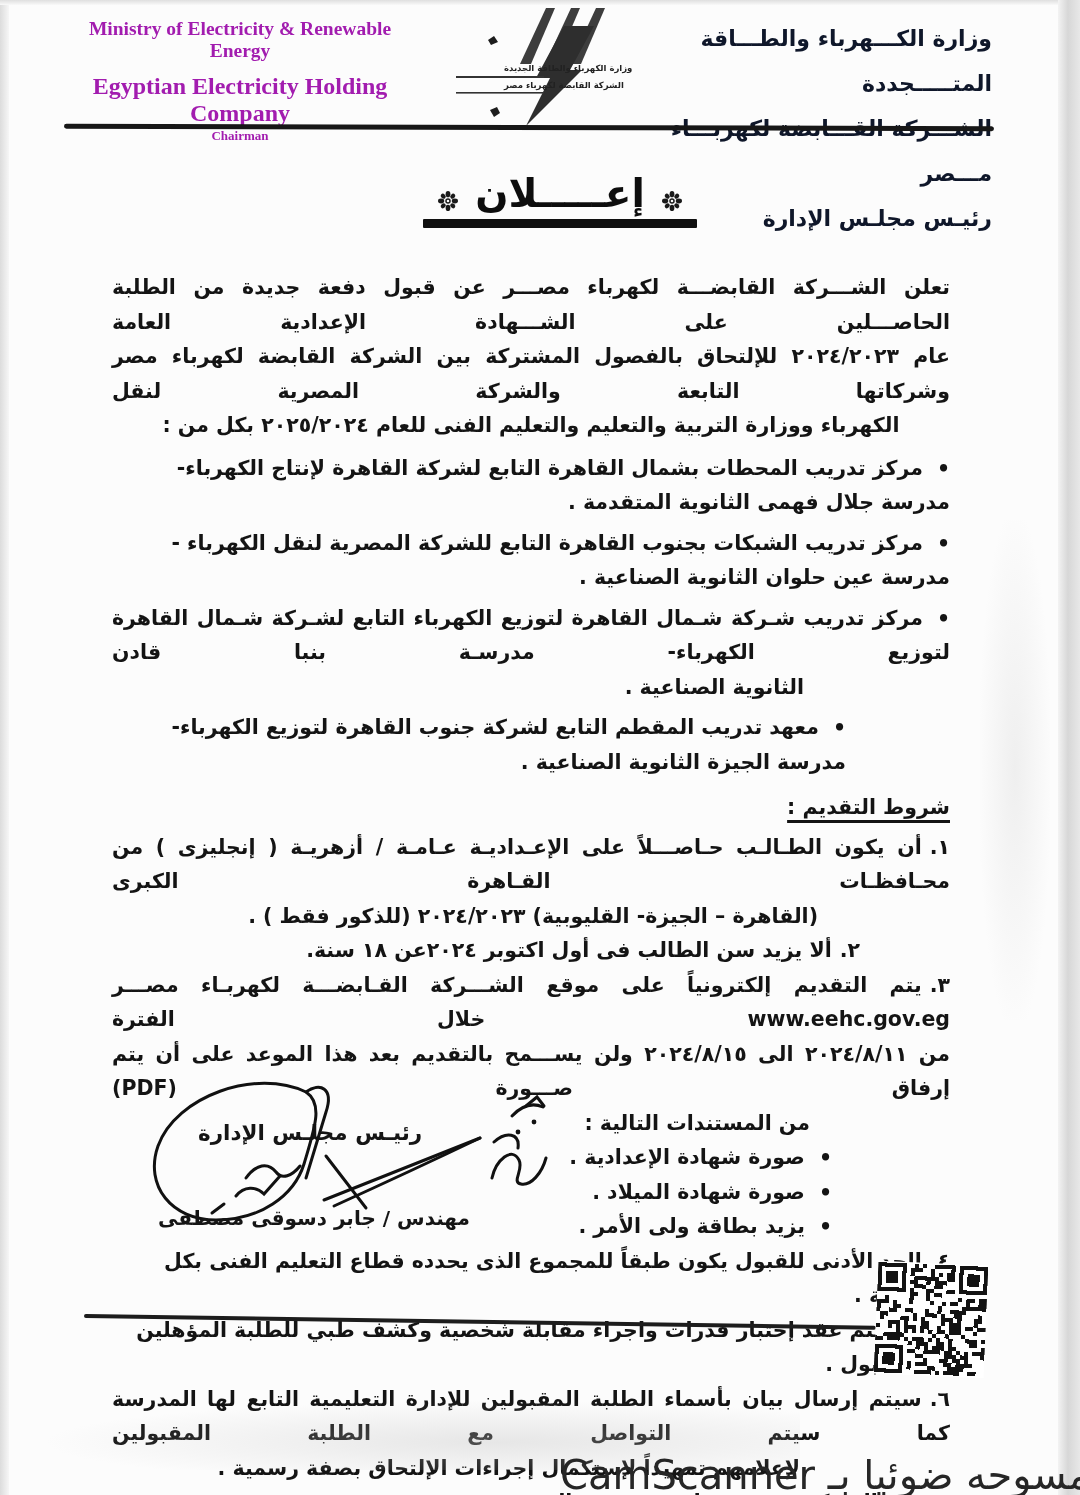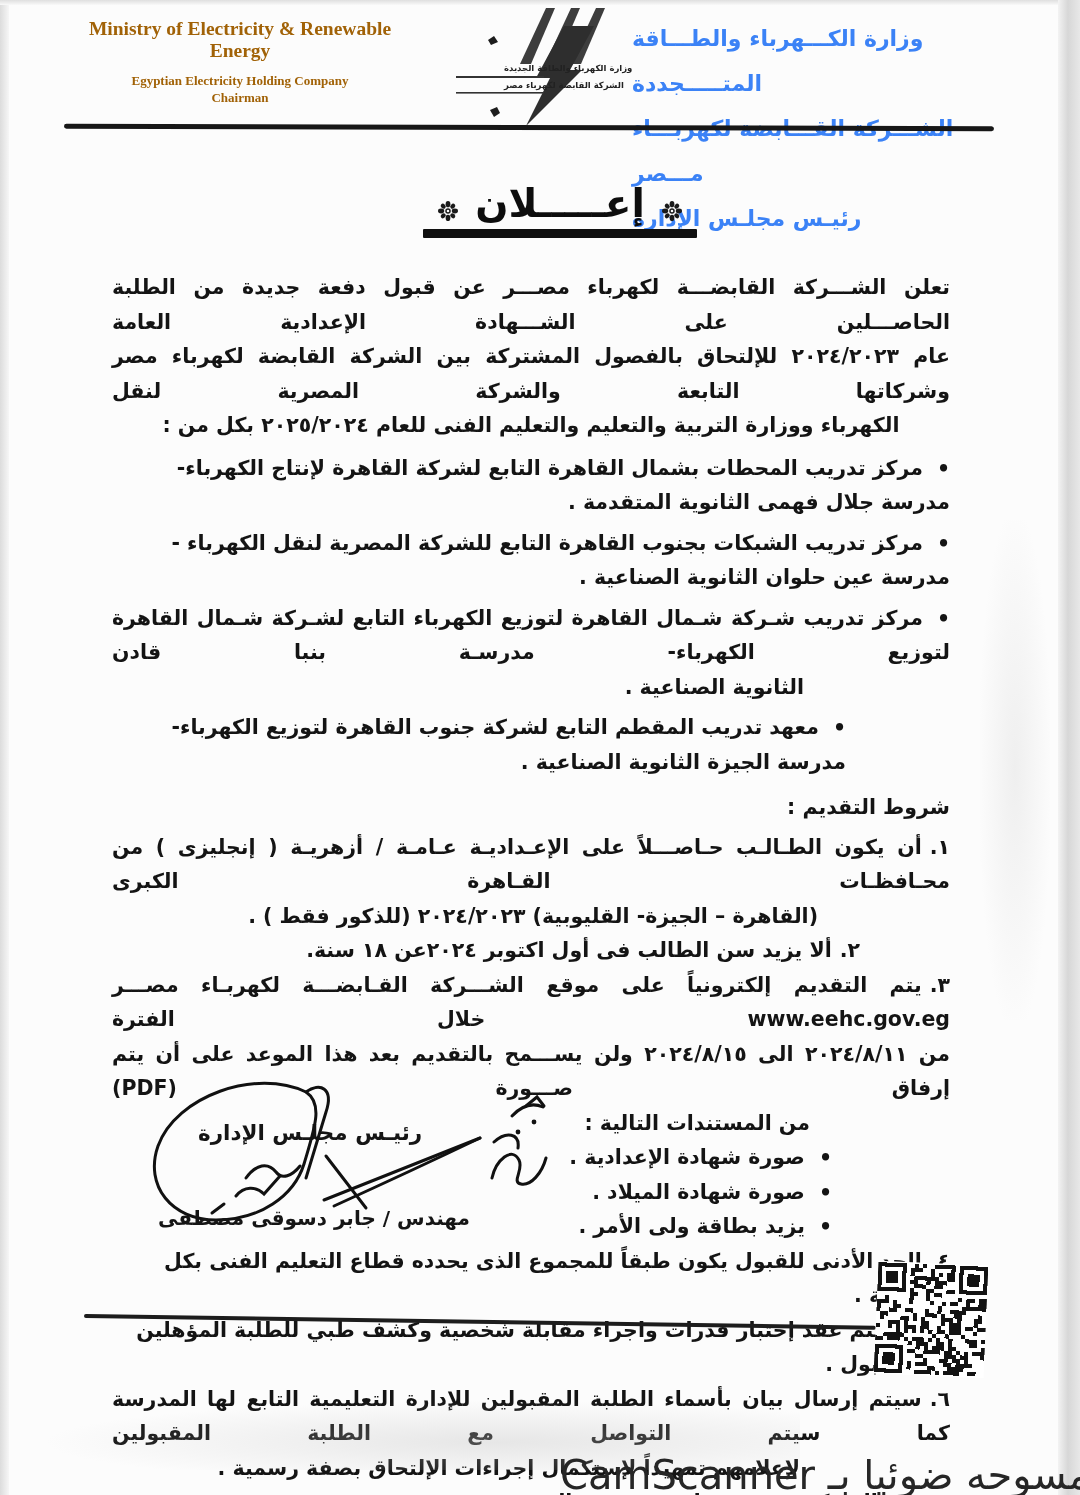--- a/index.html
+++ b/index.html
@@ -13,47 +13,47 @@
   .edge-right{position:absolute;left:1058px;top:0;width:22px;height:100%;
               background:linear-gradient(to right,#f3f3f3 0%,#d7d7d7 45%,#e8e8e8 100%);}
   .smudge{position:absolute;pointer-events:none;}
   .smudge1{left:40px;top:1400px;width:760px;height:70px;
            background:radial-gradient(ellipse at 60% 60%, rgba(190,190,190,.35), rgba(190,190,190,0) 70%);}
   .smudge2{left:980px;top:520px;width:70px;height:500px;
            background:radial-gradient(ellipse at 50% 50%, rgba(200,200,200,.25), rgba(200,200,200,0) 75%);}
 
   
   .hdr-en{position:absolute;left:62px;top:18px;width:356px;text-align:center;
-          font-family:"Liberation Serif",serif;font-weight:bold;color:#a16207;}
+          font-family:"Liberation Serif",serif;font-weight:bold;color:#a21caf;}
   .hdr-en .l1{font-size:19.5px;margin-bottom:11px;}
-  .hdr-en .l2{font-size:13px;margin-bottom:1px;}
+  .hdr-en .l2{font-size:24px;margin-bottom:1px;}
   .hdr-en .l3{font-size:13px;}
-  .hdr-ar{position:absolute;right:98px;top:16px;width:350px;text-align:left;direction:rtl;
-          font-weight:bold;font-size:22px;line-height:45px;color:#3b82f6;}
+  .hdr-ar{position:absolute;right:88px;top:16px;width:350px;text-align:right;direction:rtl;
+          font-weight:bold;font-size:22px;line-height:45px;color:#0f172a;}
   .logo{position:absolute;left:442px;top:4px;width:200px;height:126px;}
   .hdr-rule{position:absolute;left:64px;top:125px;width:930px;height:5px;background:#171717;
             border-radius:3px;transform:rotate(.15deg);}
 
   
-  .title-wrap{position:absolute;left:392px;top:180px;width:336px;text-align:center;}
+  .title-wrap{position:absolute;left:392px;top:170px;width:336px;text-align:center;}
   .title-row{display:flex;align-items:flex-end;justify-content:center;gap:16px;}
   .title-txt{font-size:39px;font-weight:800;color:#0d0d0d;line-height:48px;}
   .flower{width:22px;height:22px;margin-bottom:6px;}
   .title-bar{width:274px;height:9px;background:#101010;margin:1px auto 0;border-radius:1px;}
 
   
   .body-col{position:absolute;left:112px;top:270px;width:838px;direction:rtl;text-align:right;
             font-size:20.5px;line-height:34.5px;font-weight:bold;color:#141414;}
   .jl{text-align:justify;text-align-last:justify;}
   .ctr{text-align:center;}
   .blt{display:inline-block;margin-left:14px;transform:translateY(1px);}
   .num{margin-left:8px;}
   .ul-seg{text-decoration-thickness:2.5px;text-underline-offset:5px;}
   .heading{margin:11px 0 5px;}
-  .heading span{text-decoration-thickness:2.5px;text-underline-offset:6px;}
+  .heading span{text-decoration:underline;text-decoration-thickness:2.5px;text-underline-offset:6px;}
   .mt6{margin-top:6px;} .mt8{margin-top:8px;}
   .ind90{padding-right:90px;} .ind104{padding-right:104px;} .ind118{padding-right:118px;}
   .ind132{padding-right:132px;} .ind140{padding-right:140px;} .ind146{padding-right:146px;}
   .ind150{padding-right:150px;} .ind40{padding-right:40px;} .ind44{padding-right:44px;}
 
   
   .sig-title{position:absolute;left:198px;top:1120px;direction:rtl;font-weight:bold;font-size:21.5px;}
   .sig-name{position:absolute;left:158px;top:1206px;direction:rtl;font-weight:bold;font-size:20px;}
   .sig-svg{position:absolute;left:128px;top:1080px;width:440px;height:170px;}
 

